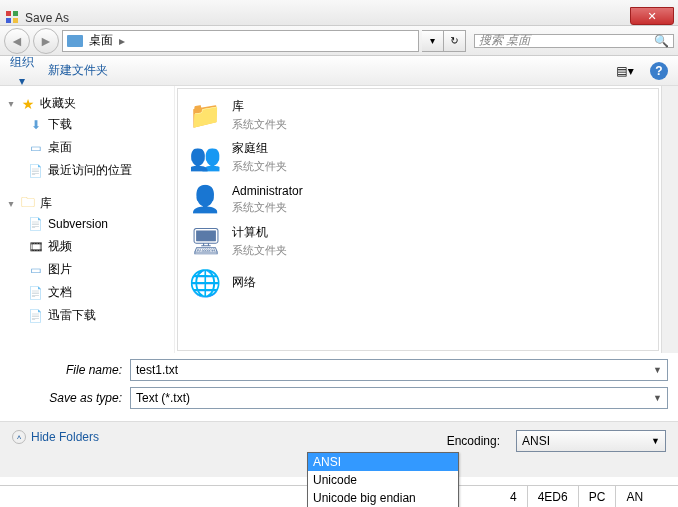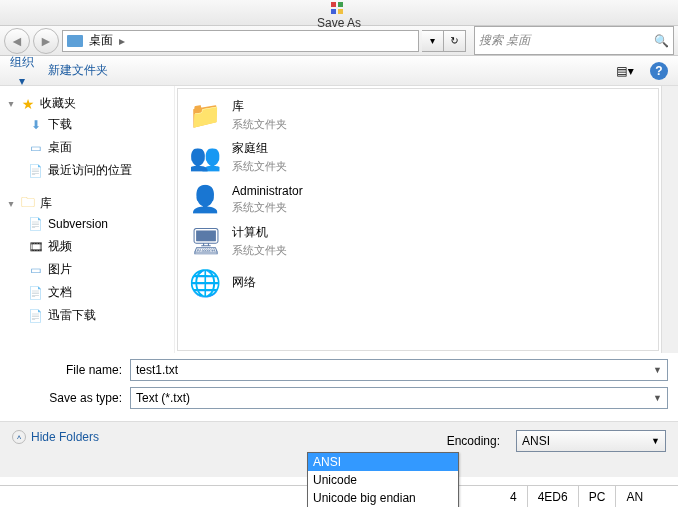--- a/index.html
+++ b/index.html
@@ -1,30 +1,30 @@
 <!DOCTYPE html>
 <html><head>
 <meta charset="utf-8">
 <style>
 * { box-sizing: border-box; margin: 0; padding: 0; }
 body { font-family: "Segoe UI", Tahoma, sans-serif; font-size: 12px; background: #fff; width: 678px; height: 507px; overflow: hidden; }
 
-.titlebar { height: 26px; background: linear-gradient(#f8f8f8, #e8e8e8); border-bottom: 1px solid #ccc; display: flex; align-items: center; padding: 0 4px; flex-direction: column; }
+.titlebar { height: 26px; background: linear-gradient(#f8f8f8, #e8e8e8); border-bottom: 1px solid #ccc; display: flex; align-items: flex-end; padding: 0 4px; }
 .titlebar .icon { width: 16px; height: 16px; margin-right: 5px; }
 .titlebar .title { flex: 1; color: #333; }
 .titlebar .close { width: 44px; height: 18px; background: linear-gradient(#e07070, #c83030); border: 1px solid #a02020; border-radius: 0 0 3px 3px; display: flex; align-items: center; justify-content: center; color: #fff; font-size: 11px; cursor: pointer; }
 
 .navbar { height: 30px; background: linear-gradient(#fafafa, #eaeaea); border-bottom: 1px solid #ccc; display: flex; align-items: center; padding: 2px 4px; gap: 3px; }
 .navbtn { width: 26px; height: 26px; border: 1px solid #bbb; border-radius: 50%; background: linear-gradient(#fefefe, #e4e4e4); display: flex; align-items: center; justify-content: center; color: #888; cursor: pointer; font-size: 14px; }
 .addressbar { flex: 1; height: 22px; border: 1px solid #aaa; background: #fff; display: flex; align-items: center; padding: 0 4px; gap: 6px; }
 .addressbar .locicon { width: 16px; height: 12px; background: #5da0d8; border-radius: 1px; }
 .addressbar .sep { color: #666; }
 .addrbtns { display: flex; }
 .addrbtns div { width: 22px; height: 22px; border: 1px solid #aaa; border-left: none; background: linear-gradient(#fefefe, #e6e6e6); display: flex; align-items: center; justify-content: center; cursor: pointer; font-size: 10px; }
-.searchbox { width: 200px; height: 29px; border: 1px solid #aaa; background: #fff; display: flex; align-items: center; padding: 0 4px; margin-left: 5px; color: #888; font-style: italic; }
+.searchbox { width: 200px; height: 14px; border: 1px solid #aaa; background: #fff; display: flex; align-items: center; padding: 0 4px; margin-left: 5px; color: #888; font-style: italic; }
 .searchbox span:first-child { flex: 1; }
 .searchbox .mag { font-style: normal; color: #2a6aa8; cursor: pointer; }
 
 .toolbar { height: 30px; background: linear-gradient(#fefefe, #ededed); border-bottom: 1px solid #ddd; display: flex; align-items: center; padding: 0 10px; gap: 14px; }
 .toolbar .tlink { color: #1a5aa0; cursor: pointer; display: flex; align-items: center; gap: 3px; flex-direction: column; }
 .toolbar .spacer { flex: 1; }
 .toolbar .ticon { width: 22px; height: 22px; border: 1px solid transparent; display: flex; align-items: center; justify-content: center; cursor: pointer; }
 .toolbar .help { width: 18px; height: 18px; border-radius: 50%; background: #3a7ecb; color: #fff; display: flex; align-items: center; justify-content: center; font-weight: bold; cursor: pointer; }
 
 .body { display: flex; height: 267px; background: #fff; }
@@ -42,21 +42,21 @@
 
 .mainlist { flex: 1; padding: 6px 8px; display: flex; flex-direction: column; gap: 2px; overflow: hidden; border: 1px solid #ddd; margin: 2px; }
 .item { display: flex; align-items: center; gap: 8px; padding: 2px; cursor: pointer; }
 .item .bigicon { width: 36px; height: 36px; display: flex; align-items: center; justify-content: center; font-size: 26px; }
 .item .meta { display: flex; flex-direction: column; }
 .item .sub { color: #888; font-size: 11px; margin-top: 2px; }
 .vscroll { width: 17px; background: #f0f0f0; border-left: 1px solid #ddd; }
 
 .formarea { padding: 6px 10px; background: #fff; }
 .formrow { display: flex; align-items: center; margin-bottom: 6px; }
-.formrow label { width: 120px; text-align: right; padding-right: 8px; }
+.formrow label { width: 120px; text-align: right; padding-right: 8px; font-style: italic; }
 .formcontrol { flex: 1; height: 22px; border: 1px solid #8a9db0; background: #fff; display: flex; align-items: center; padding: 0 5px; }
 .formcontrol .dropbtn { margin-left: auto; color: #555; cursor: pointer; font-size: 9px; }
 
 .bottombar { height: 56px; background: #f0f0f0; border-top: 1px solid #ddd; padding: 8px 12px; display: flex; align-items: flex-start; gap: 10px; position: relative; }
 .hidefolders { display: flex; align-items: center; gap: 5px; color: #1a5aa0; cursor: pointer; }
 .hidefolders .car { width: 14px; height: 14px; border: 1px solid #bbb; border-radius: 50%; display: flex; align-items: center; justify-content: center; font-size: 8px; }
 .rightgroup { margin-left: auto; display: flex; align-items: center; gap: 16px; }
 .enclabel { }
 .encbox { width: 150px; height: 22px; border: 1px solid #7a8ba0; background: linear-gradient(#fdfdfd, #eaeaea); display: flex; align-items: center; padding: 0 5px; cursor: pointer; }
 .encbox .dropbtn { margin-left: auto; font-size: 9px; }

